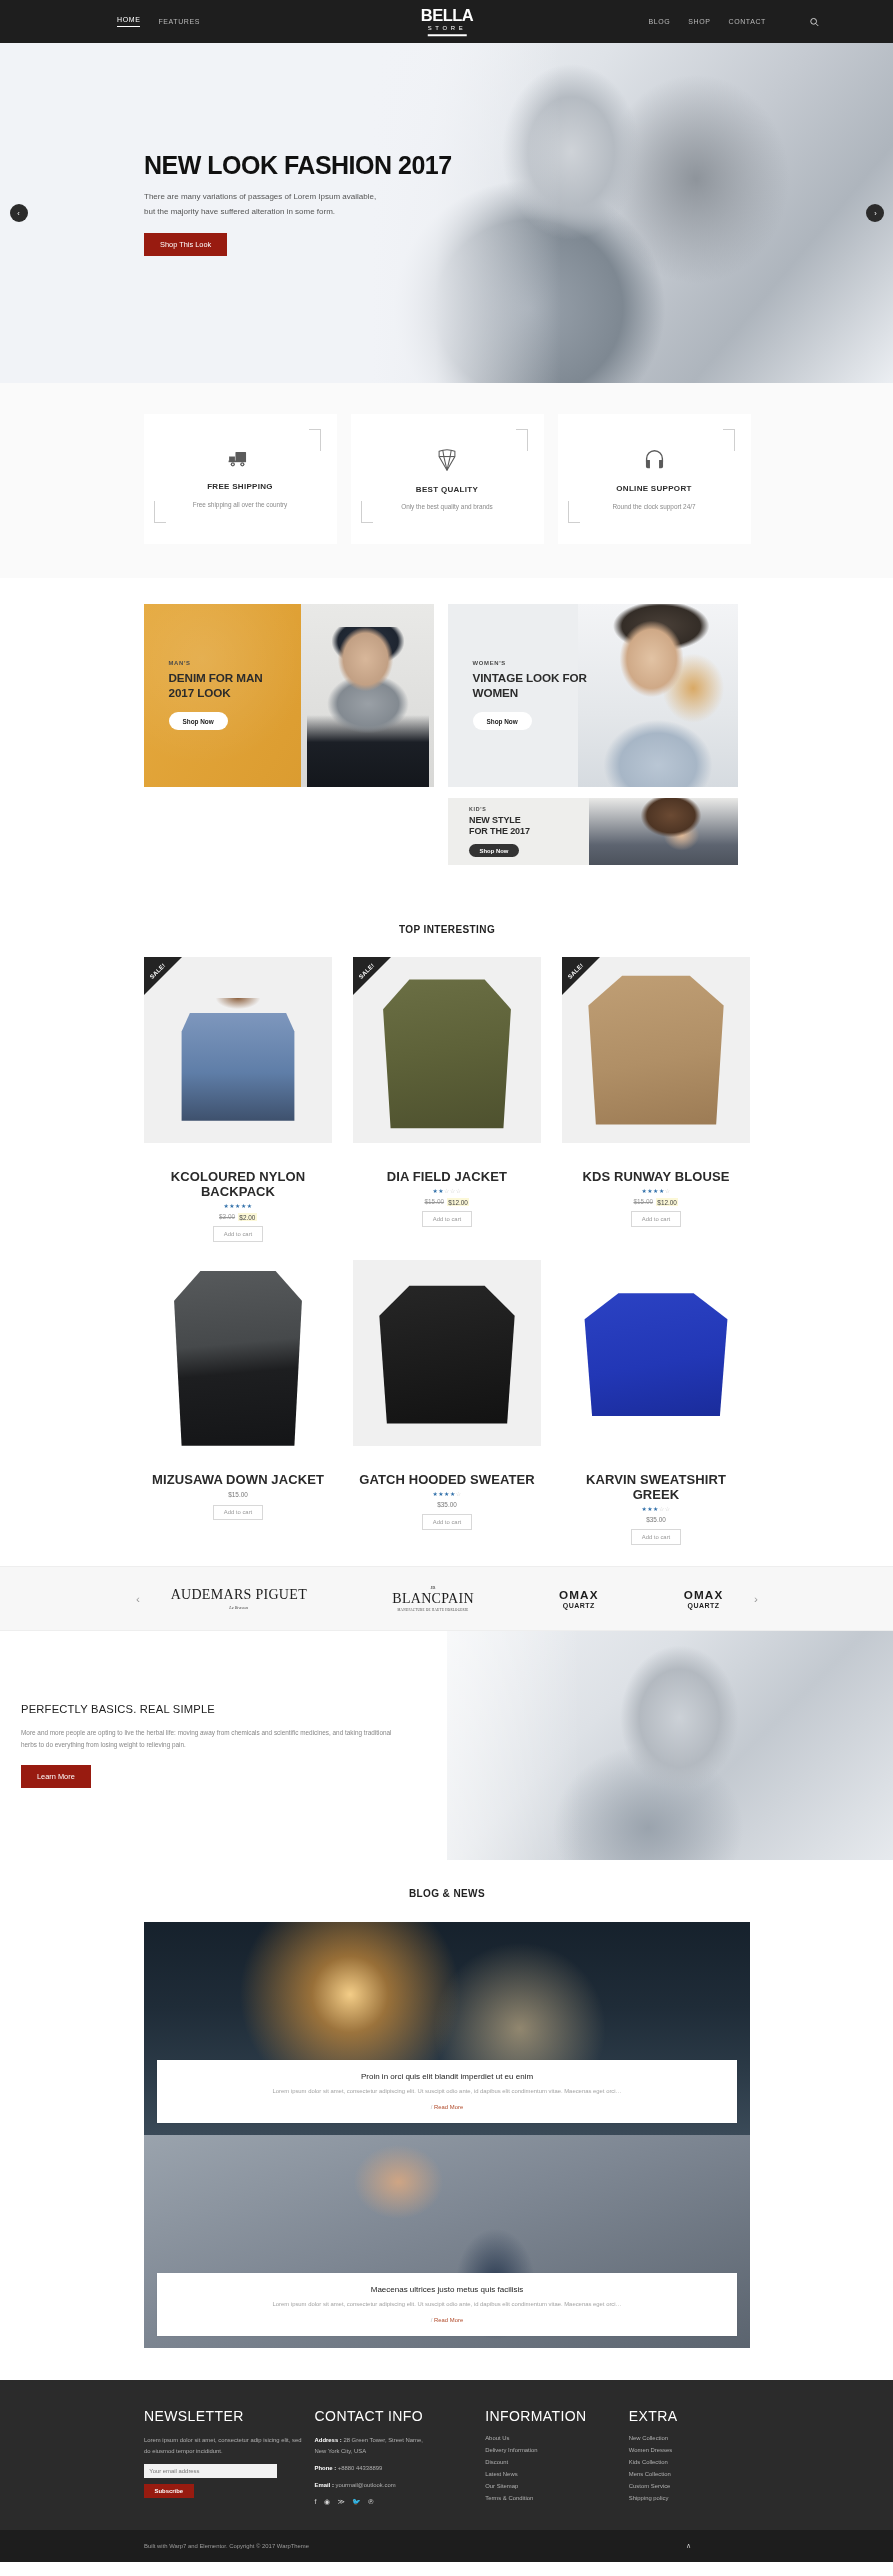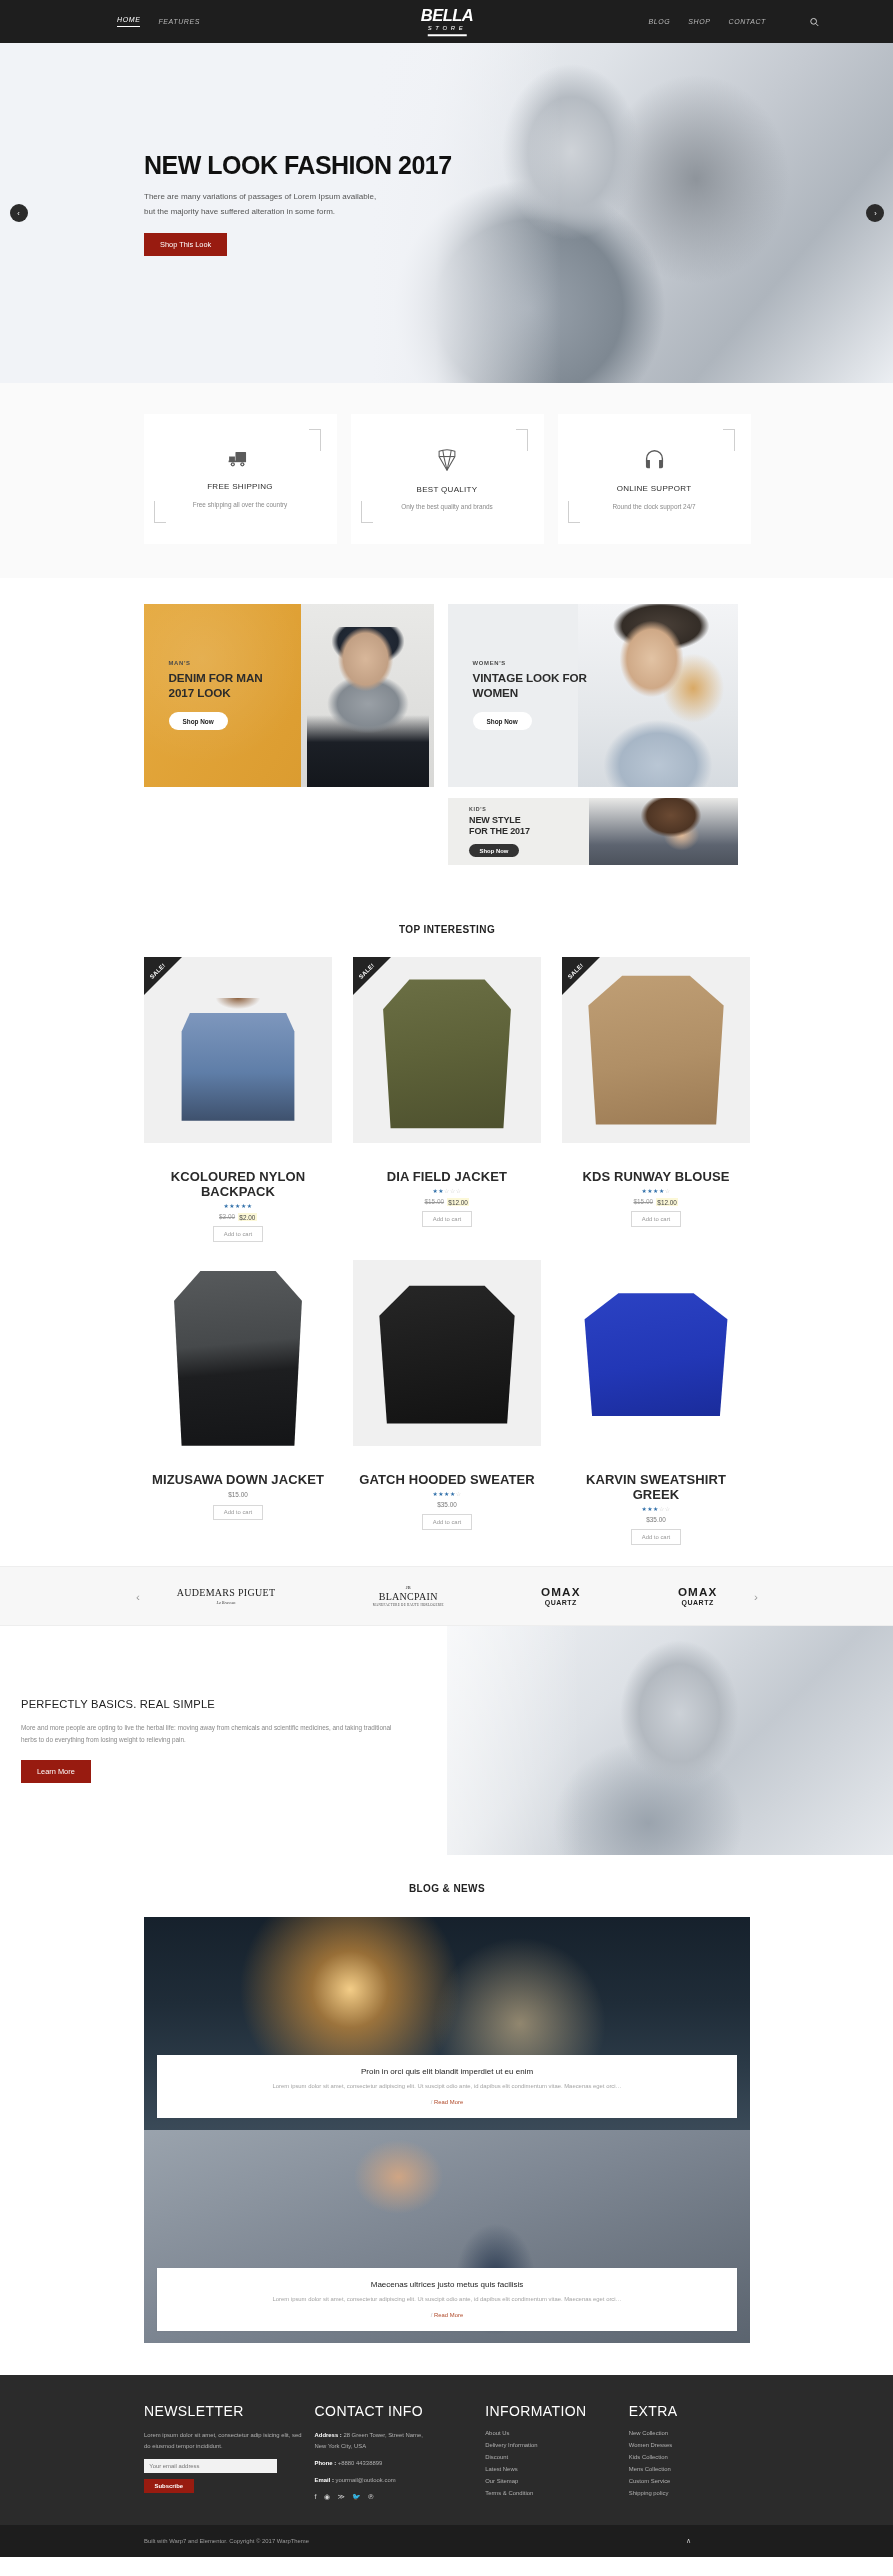--- a/index.html
+++ b/index.html
@@ -18,21 +18,21 @@
   .header {
     background: #1e1e1e;
     height: 43px;
     display: flex;
     align-items: center;
     position: relative;
   }
   .header-inner {
     width: 766px; margin: 16px auto;
     display: flex; align-items: center;
-    height: 26px; position: relative; font-style: italic;
+    height: 26px; position: relative;
   }
   .nav-left, .nav-right { display: flex; align-items: center; gap: 18px; }
   .nav-left { margin-left: 53px; }
   .nav-right { margin-left: auto; margin-right: 64px; }
   .nav-link {
     color: #b9b9b9; font-size: 7px; letter-spacing: 0.6px;
     text-transform: uppercase; text-decoration: none; cursor: pointer;
     font-family: "Liberation Sans", sans-serif;
     white-space: nowrap;
   }
@@ -112,21 +112,21 @@
     width: 11.7px; height: 22.3px;
     border-top: 0.5px solid #cfcfcf; border-right: 0.5px solid #cfcfcf;
   }
   .corner-bl {
     position: absolute; left: 10.6px; bottom: 21px;
     width: 11.7px; height: 22.3px;
     border-bottom: 0.5px solid #cfcfcf; border-left: 0.5px solid #cfcfcf;
   }
   .svc-icon { color: #5b5b5b; margin-bottom: 11.7px; }
   .svc-title {
-    font-size: 8px; font-weight: normal; color: #2c2c2c;
+    font-size: 8px; font-weight: bold; color: #2c2c2c;
     letter-spacing: 0.3px; text-transform: uppercase;
   }
   .svc-desc { margin-top: 9.6px; font-size: 6.4px; color: #8a8a8a; }
 
   
   .promo { padding: 25.5px 0 32px; background: #fff; }
   .promo-grid {
     width: 606px; margin: 0 auto;
     display: grid; grid-template-columns: 290px 290px;
     gap: 11.7px 14px;
@@ -294,21 +294,21 @@
   
   .brands {
     background: #f7f7f7; padding: 18px 0; position: relative;
     border-top: 0.5px solid #eee; border-bottom: 0.5px solid #eee;
   }
   .brand-row {
     width: 638px; margin: 0 auto;
     display: flex; align-items: center; justify-content: space-around;
   }
   .brand-item { text-align: center; color: #1d1d1d; }
-  .b-name-serif { font-family: "Liberation Serif", serif; font-size: 10px; letter-spacing: 0.3px; }
+  .b-name-serif { font-family: "Liberation Serif", serif; font-size: 14px; letter-spacing: 0.3px; }
   .b-sub-serif { font-family: "Liberation Serif", serif; font-size: 4.3px; color: #444; margin-top: 1.6px; font-style: italic; }
   .b-sub-caps { font-family: "Liberation Serif", serif; font-size: 3.2px; color: #444; margin-top: 1.6px; letter-spacing: 0.3px; }
   .b-omax { font-size: 11.7px; font-weight: bold; letter-spacing: 1.1px; }
   .b-omax-sub { font-size: 7px; font-weight: bold; letter-spacing: 0.5px; margin-top: 1.1px; }
   .b-jb { font-family: "Liberation Serif", serif; font-size: 4.8px; margin-bottom: 1.1px; }
   .brand-arrow {
     position: absolute; top: 50%; transform: translateY(-50%);
     font-size: 11.7px; color: #9a9a9a; cursor: pointer;
   }
   .brand-arrow.left { left: 136px; }

